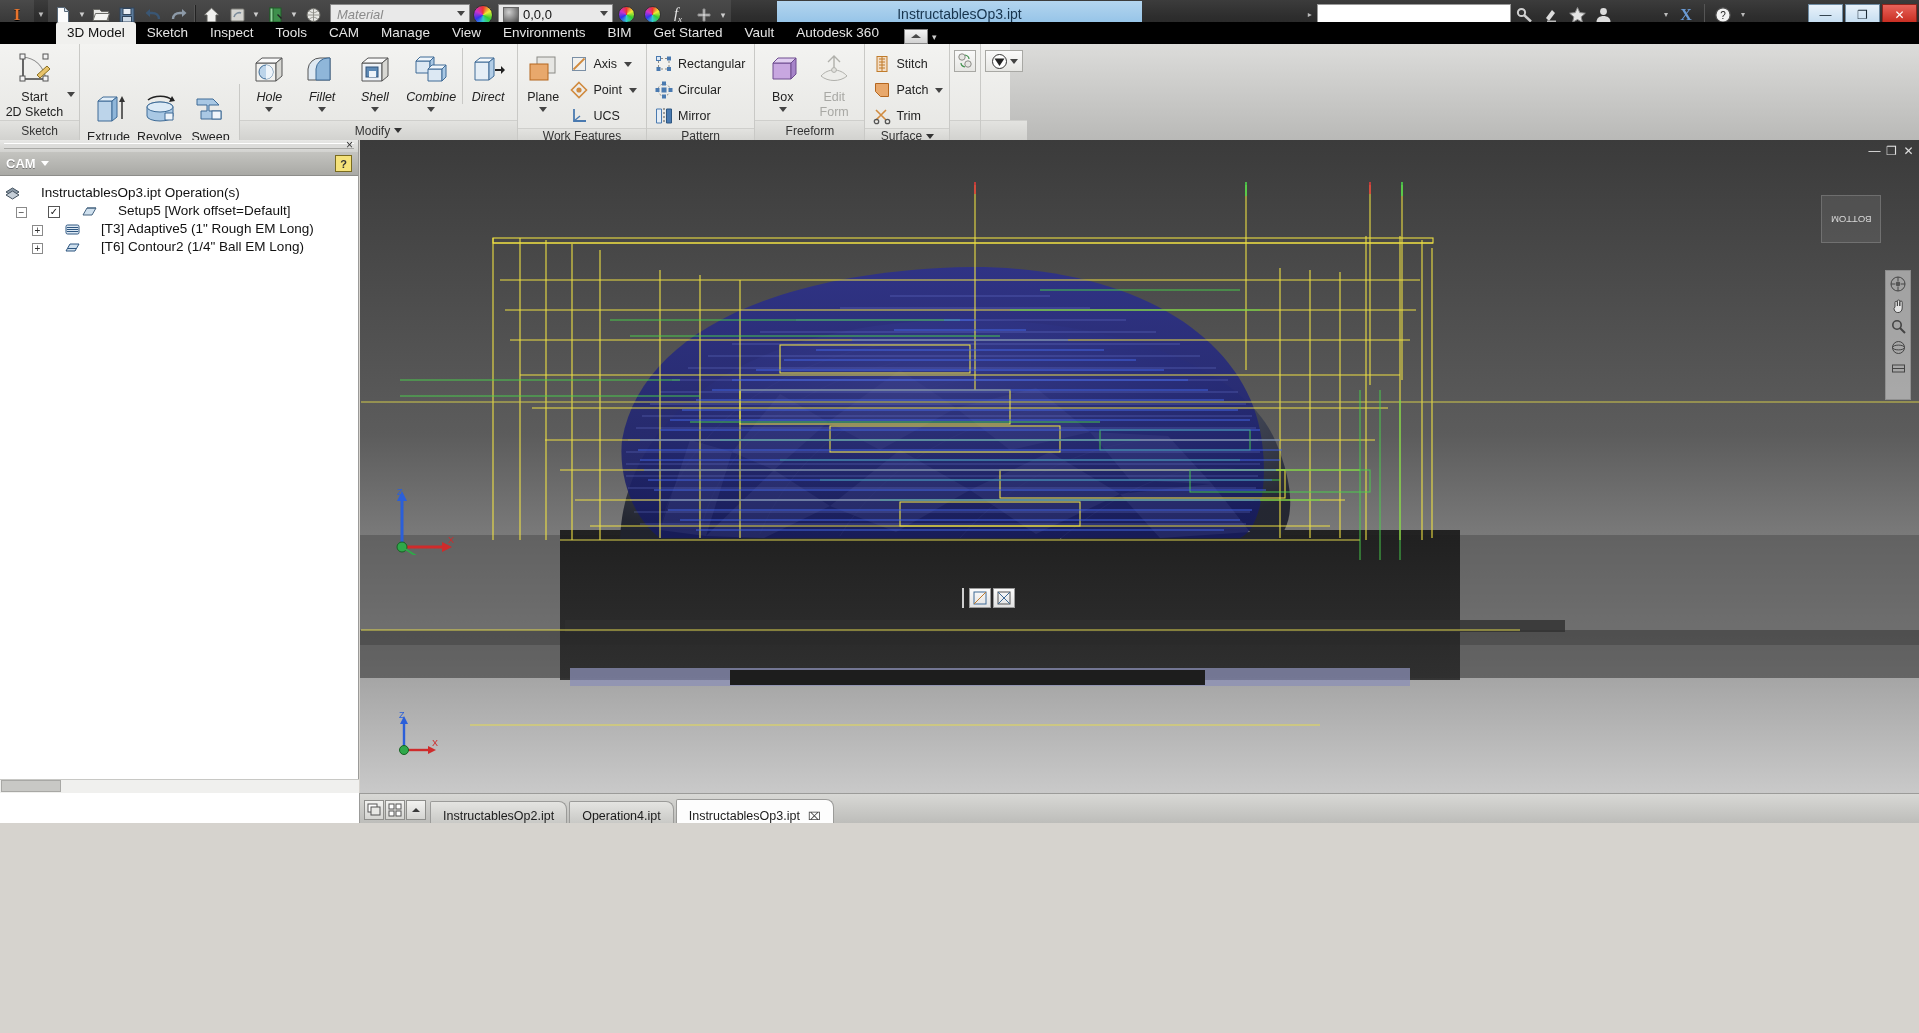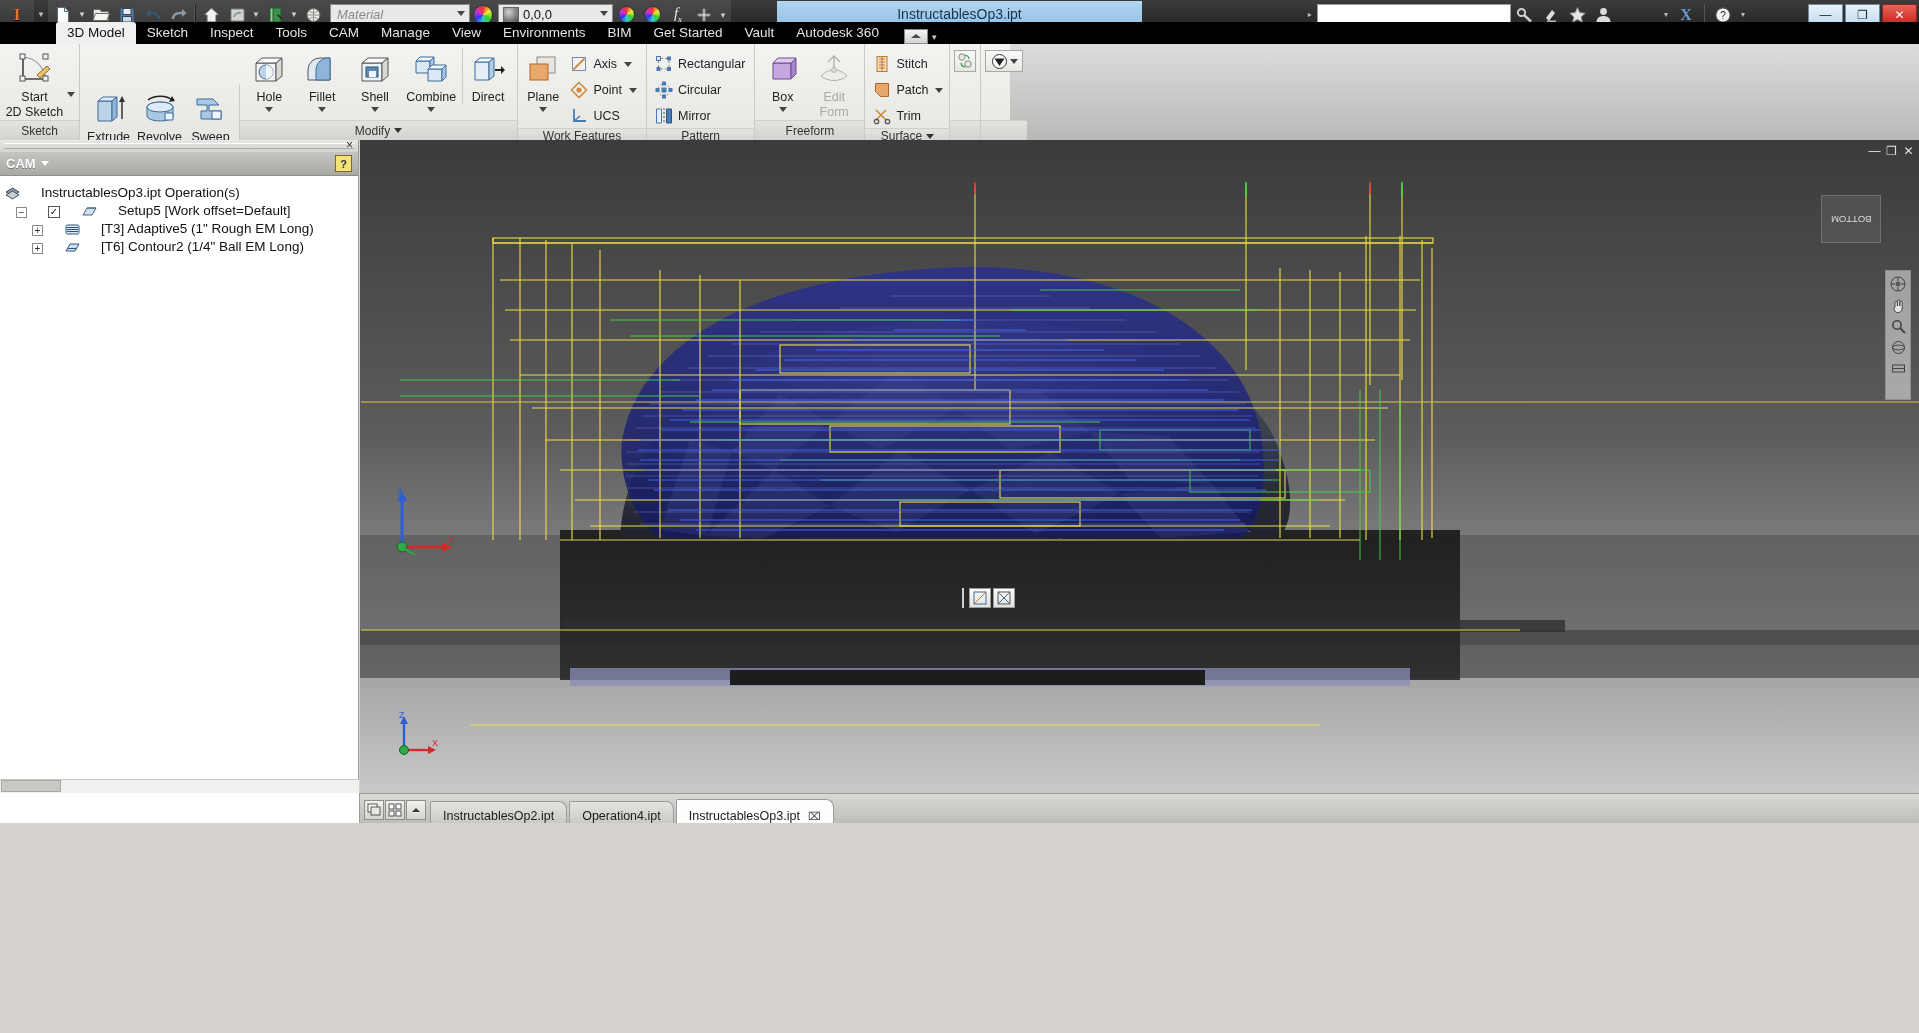--- a/index.html
+++ b/index.html
@@ -501,21 +501,21 @@
           <span class="cap"></span>
         </div>
       </div>
       <div class="panel-label">
         <span>Create</span>
         <span class="pc"></span>
       </div>
     </div>
 
     <div class="panel" style="width:278px;">
-      <div class="panel-body" style="justify-content:flex-start;">
+      <div class="panel-body" style="justify-content:center;font-style:italic;">
         <div class="bigbtn">
           <span class="ic">
             <svg width="38" height="34" viewBox="0 0 38 34">
                 <path d="M6 10 h20 v18 h-20z" fill="#f2f2f0" stroke="#555"></path>
                 <path d="M6 10 l6-5 h20 l-6 5z" fill="#fafafa" stroke="#555"></path>
                 <path d="M26 10 l6-5 v18 l-6 5z" fill="#d8d8d4" stroke="#555"></path>
                 <circle cx="16" cy="19" r="7" fill="#bcd4ea" stroke="#3e6b96"></circle>
                 <path d="M16 12 a7 7 0 0 1 0 14z" fill="#eef4fa"></path>
               </svg>
           </span>

